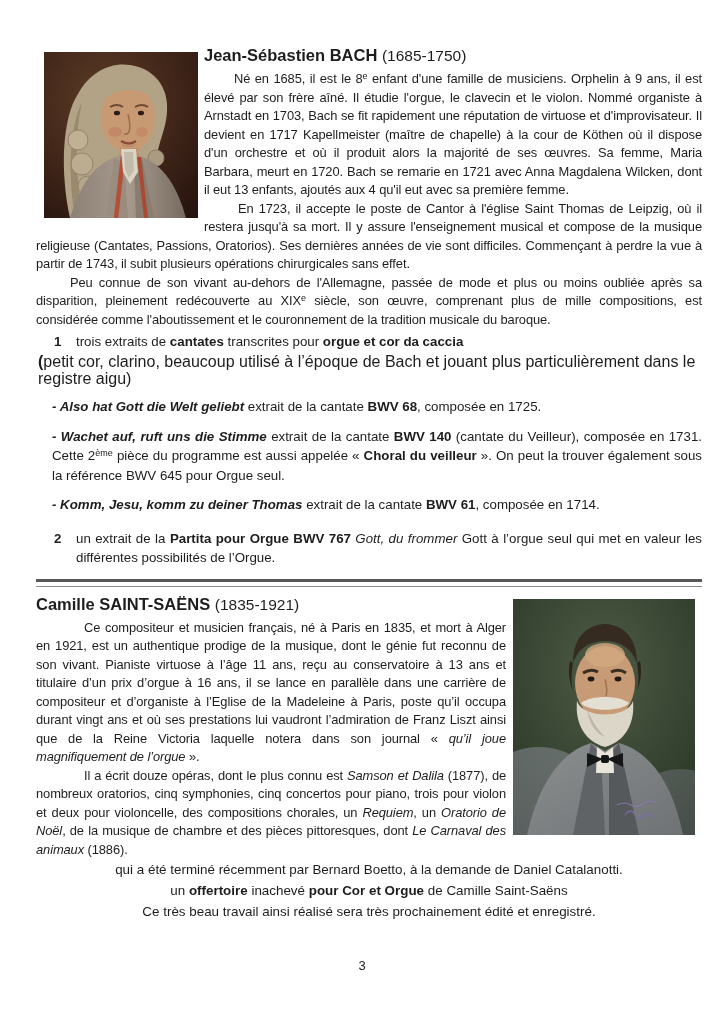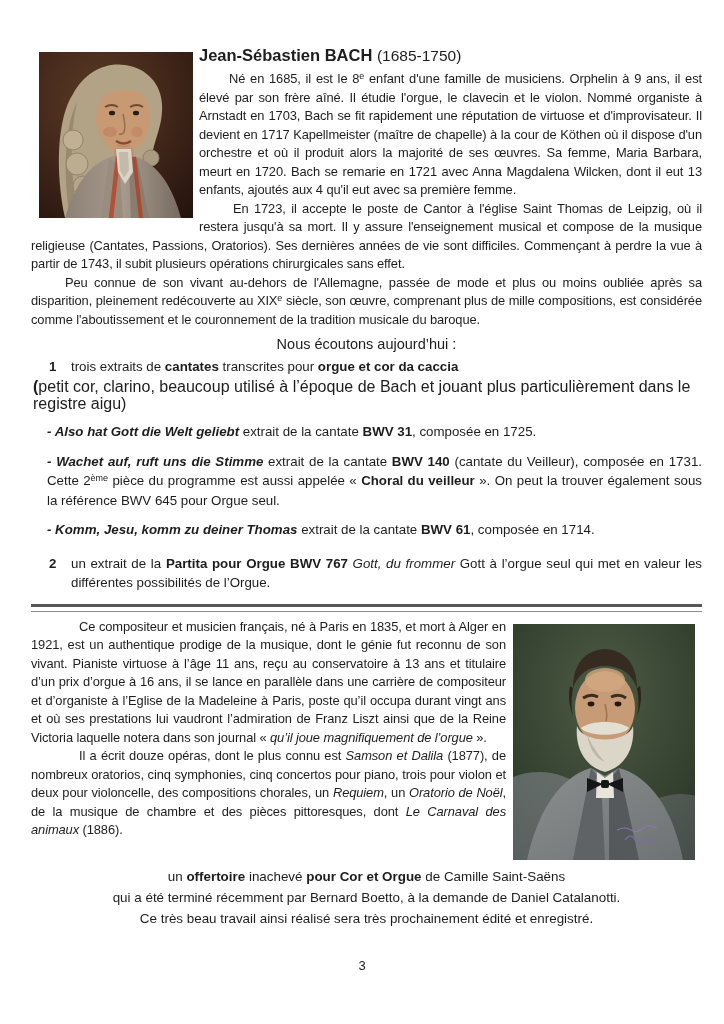--- a/index.html
+++ b/index.html
@@ -5,21 +5,21 @@
   html,body{margin:0;padding:0;background:#e9e9e9;}
   .page{
     position:relative;
     width:724px;height:1024px;
     margin:0 auto;
     background:#ffffff;
     font-family:"Liberation Sans", sans-serif;
     color:#1d1d1d;
     overflow:hidden;
   }
-  .content{padding:44px 22px 0 20px;margin-left:11px;}
+  .content{padding:44px 22px 0 36px;}
   p{margin:0;}
   .just{text-align:justify;}
   .body-txt{font-size:12.9px;line-height:18.5px;letter-spacing:-0.1px;}
   .ind30{text-indent:30px;}
   .ind34{text-indent:34px;}
   .ind48{text-indent:48px;}
   h1,h2{margin:0 0 3px 0;font-size:16.5px;font-weight:700;line-height:22px;}
   .dates{font-weight:400;font-size:15.5px;}
   .portrait{float:left;margin:8px 6px 4px 8px;display:block;}
   .portrait-right{float:right;margin:6px 7px 6px 7px;display:block;}
@@ -96,29 +96,28 @@
         <path d="M77,97 L92,97 L94,120 L86,132 L79,120 Z" fill="#dcd4c4"></path>
         <path d="M80,100 L89,100 L90,118 L85,126 L81,118 Z" fill="#c3bbaa"></path>
       </svg>
 
       <h1><span>Jean-Sébastien BACH</span> <span class="dates">(1685-1750)</span></h1>
 
       <p class="body-txt just ind30"><span>Né en 1685, il est le 8</span><sup>e</sup><span> enfant d'une famille de musiciens. Orphelin à 9 ans, il est élevé par son frère aîné. Il étudie l'orgue, le clavecin et le violon. Nommé organiste à Arnstadt en 1703, Bach se fit rapidement une réputation de virtuose et d'improvisateur. Il devient en 1717 Kapellmeister (maître de chapelle) à la cour de Köthen où il dispose d'un orchestre et où il produit alors la majorité de ses œuvres. Sa femme, Maria Barbara, meurt en 1720. Bach se remarie en 1721 avec Anna Magdalena Wilcken, dont il eut 13 enfants, ajoutés aux 4 qu'il eut avec sa première femme.</span></p>
       <p class="body-txt just ind34"><span>En 1723, il accepte le poste de Cantor à l'église Saint Thomas de Leipzig, où il restera jusqu'à sa mort. Il y assure l'enseignement musical et compose de la musique religieuse (Cantates, Passions, Oratorios). Ses dernières années de vie sont difficiles. Commençant à perdre la vue à partir de 1743, il subit plusieurs opérations chirurgicales sans effet.</span></p>
       <p class="body-txt just ind34"><span>Peu connue de son vivant au-dehors de l'Allemagne, passée de mode et plus ou moins oubliée après sa disparition, pleinement redécouverte au XIX</span><sup>e</sup><span> siècle, son œuvre, comprenant plus de mille compositions, est considérée comme l'aboutissement et le couronnement de la tradition musicale du baroque.</span></p>
 
-      <div class="listen-head">Nous écoutons aujourd’hui :</div>
 
       <div class="item">
         <span class="num">1</span>
         <div class="itxt"><span>trois extraits de </span><span class="s-b">cantates</span><span> transcrites pour </span><span class="s-b">orgue et cor da caccia</span></div>
       </div>
       <p class="note"><span class="s-b">(</span><span>petit cor, clarino, beaucoup utilisé à l’époque de Bach et jouant plus particulièrement dans le registre aigu)</span></p>
 
-      <p class="piece"><span class="s-bi">- Also hat Gott die Welt geliebt</span><span> extrait de la cantate </span><span class="s-b">BWV 31</span><span>, composée en 1725.</span></p>
+      <p class="piece"><span class="s-bi">- Also hat Gott die Welt geliebt</span><span> extrait de la cantate </span><span class="s-b">BWV 68</span><span>, composée en 1725.</span></p>
       <p class="piece"><span class="s-bi">- Wachet auf, ruft uns die Stimme</span><span> extrait de la cantate </span><span class="s-b">BWV 140</span><span> (cantate du Veilleur), composée en 1731. Cette 2</span><sup>ème</sup><span> pièce du programme est aussi appelée « </span><span class="s-b">Choral du veilleur</span><span> ». On peut la trouver également sous la référence BWV 645 pour Orgue seul.</span></p>
       <p class="piece"><span class="s-bi">- Komm, Jesu, komm zu deiner Thomas</span><span> extrait de la cantate </span><span class="s-b">BWV 61</span><span>, composée en 1714.</span></p>
 
       <div class="item item2">
         <span class="num">2</span>
         <div class="itxt"><span>un extrait de la </span><span class="s-b">Partita pour Orgue BWV 767</span><span> </span><span class="s-i">Gott, du frommer</span><span> Gott à l’orgue seul qui met en valeur les différentes possibilités de l’Orgue.</span></div>
       </div>
     </section>
 
     <div class="divider"></div>
@@ -163,27 +162,28 @@
 
         <path d="M84,148 L92,154 L100,148 L101,174 L83,174 Z" fill="#e9e5da"></path>
         <path d="M74,154 L90,160 L74,168 Z" fill="#141618"></path>
         <path d="M110,154 L94,160 L110,168 Z" fill="#141618"></path>
         <rect x="88" y="156" width="8" height="8" rx="2" fill="#141618"></rect>
 
         <path d="M104,206 q8,-4 14,0 q6,4 12,-2 q6,-4 14,0" stroke="#8a7ab2" stroke-width="1.1" fill="none" opacity="0.85"></path>
         <path d="M112,216 q6,-8 10,0 q3,6 8,1 q5,-4 10,1" stroke="#7a6aa5" stroke-width="1.4" fill="none" opacity="0.9"></path>
       </svg>
 
+      <h2><span>Camille SAINT-SAËNS</span> <span class="dates">(1835-1921)</span></h2>
 
       <p class="body-txt just ind48"><span>Ce compositeur et musicien français, né à Paris en 1835, et mort à Alger en 1921, est un authentique prodige de la musique, dont le génie fut reconnu de son vivant. Pianiste virtuose à l’âge 11 ans, reçu au conservatoire à 13 ans et titulaire d’un prix d’orgue à 16 ans, il se lance en parallèle dans une carrière de compositeur et d’organiste à l’Eglise de la Madeleine à Paris, poste qu’il occupa durant vingt ans et où ses prestations lui vaudront l’admiration de Franz Liszt ainsi que de la Reine Victoria laquelle notera dans son journal « </span><span class="s-i">qu’il joue magnifiquement de l’orgue</span><span> ».</span></p>
       <p class="body-txt just ind48"><span>Il a écrit douze opéras, dont le plus connu est </span><span class="s-i">Samson et Dalila</span><span> (1877), de nombreux oratorios, cinq symphonies, cinq concertos pour piano, trois pour violon et deux pour violoncelle, des compositions chorales, un </span><span class="s-i">Requiem</span><span>, un </span><span class="s-i">Oratorio de Noël</span><span>, de la musique de chambre et des pièces pittoresques, dont </span><span class="s-i">Le Carnaval des animaux</span><span> (1886).</span></p>
 
       <div class="center-block">
+        <div class="cline">qui a été terminé récemment par Bernard Boetto, à la demande de Daniel Catalanotti.</div>
         <div class="cline"><span>un </span><span class="s-b">offertoire</span><span> inachevé </span><span class="s-b">pour Cor et Orgue</span><span> de Camille Saint-Saëns</span></div>
-        <div class="cline">qui a été terminé récemment par Bernard Boetto, à la demande de Daniel Catalanotti.</div>
         <div class="cline">Ce très beau travail ainsi réalisé sera très prochainement édité et enregistré.</div>
       </div>
     </section>
 
   </div>
 
   <div class="pagenum">3</div>
 </div>
 
 </body></html>

